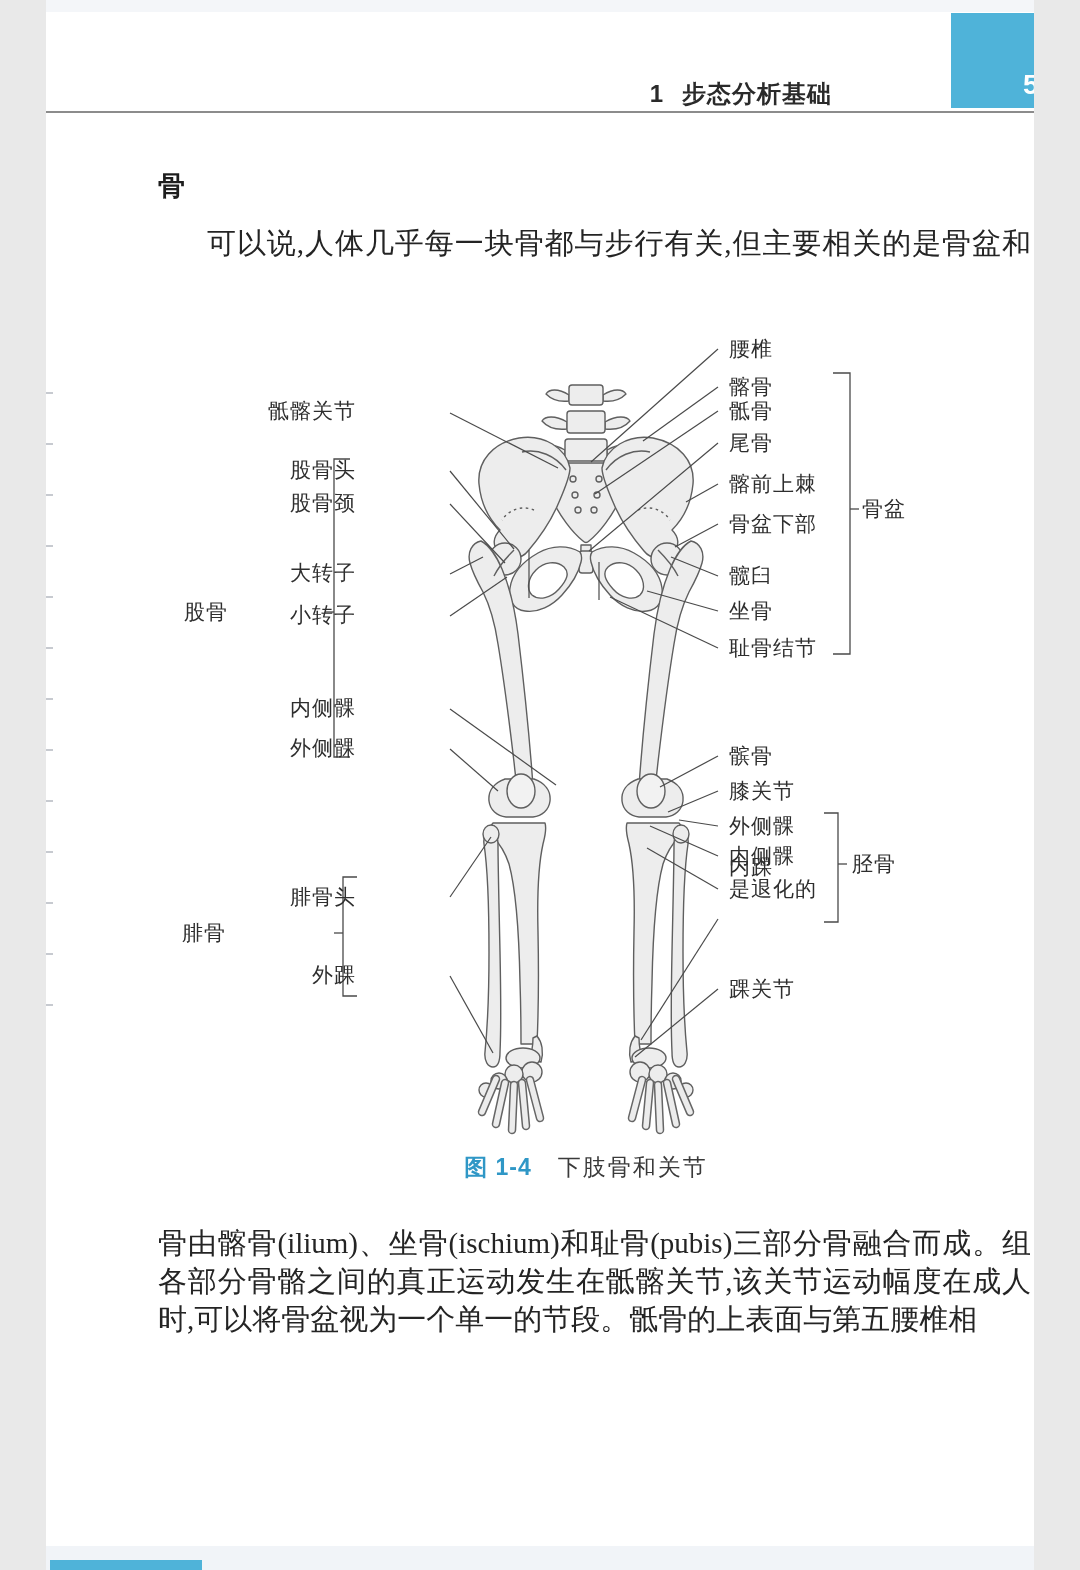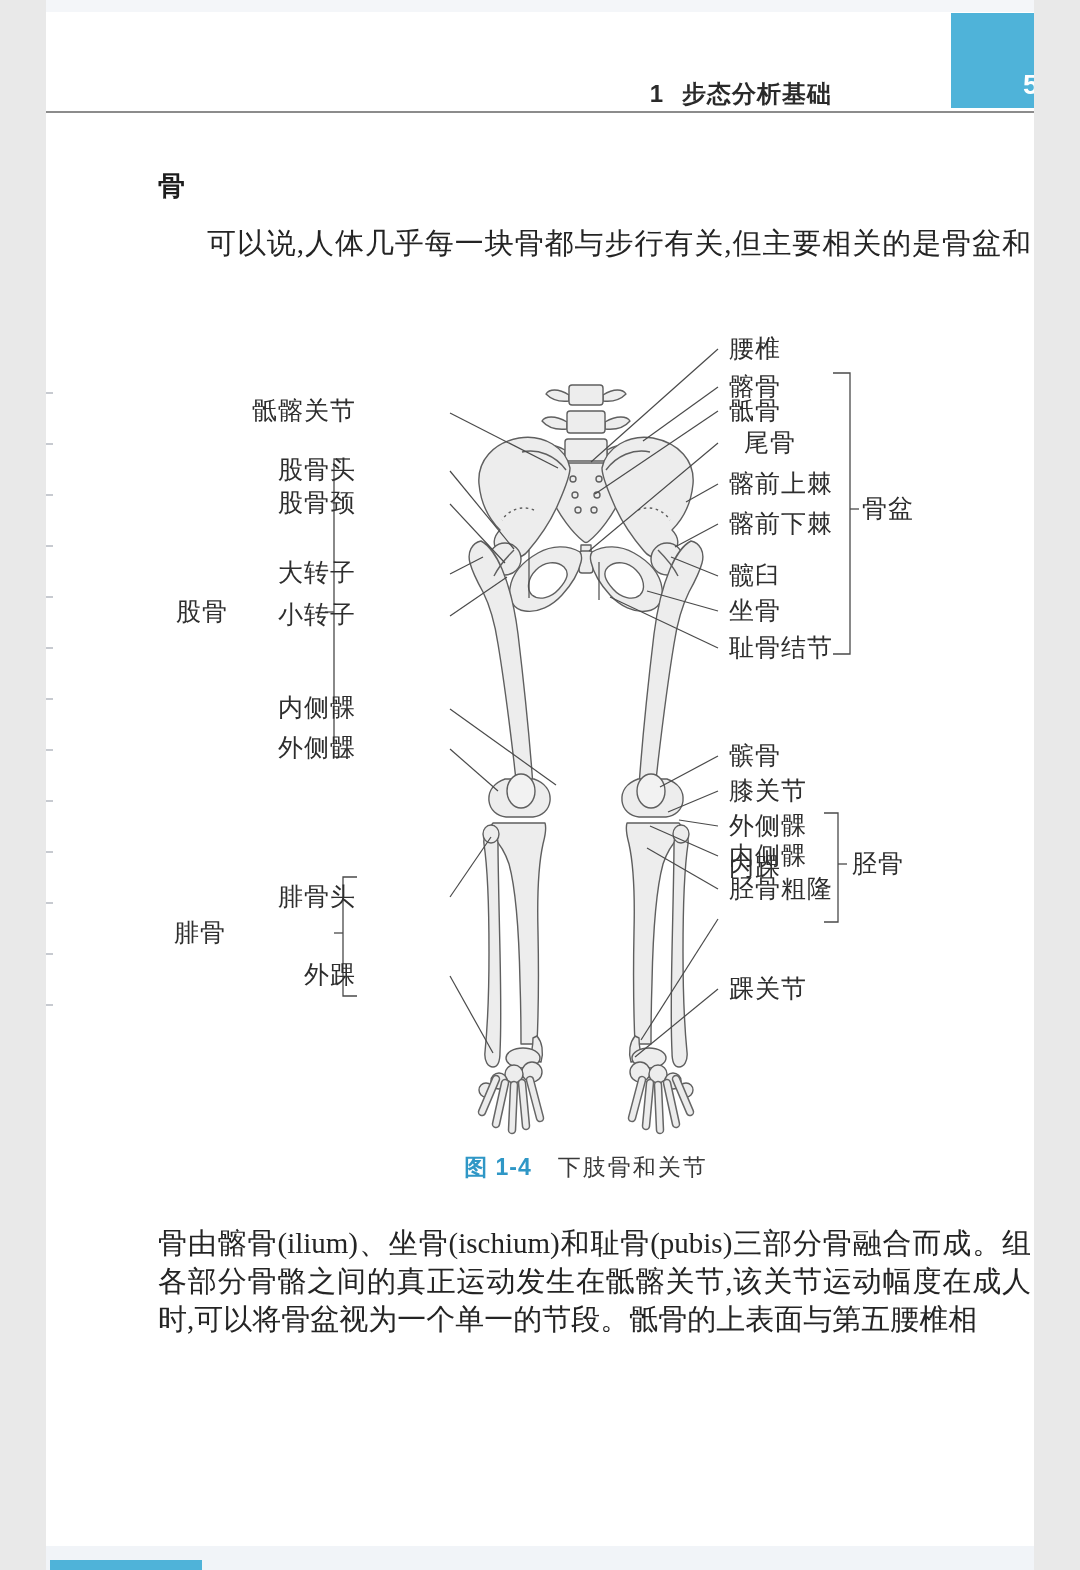--- a/index.html
+++ b/index.html
@@ -34,21 +34,21 @@
     font-size:29px;line-height:38px;color:#242424;
   }
   .para .pline{height:38px;overflow:hidden;text-align:justify;text-align-last:justify;}
   .para .pline.last{text-align:left;text-align-last:left;}
   .para .indent{display:inline-block;width:48px;}
   .intro{top:224px;}
   .body-text{top:1224px;}
   .note-blue{color:#2f97c6;}
   .fig-svg{position:absolute;left:0;top:0;width:1080px;height:1570px;}
   .fig-label{
-    position:absolute;font-size:25px;color:#2e2e2e;white-space:nowrap;line-height:22px;
+    position:absolute;font-size:21px;color:#2e2e2e;white-space:nowrap;line-height:22px;
     letter-spacing:1px;
   }
   .caption{
     position:absolute;left:0;top:1152px;width:1080px;text-align:center;
     font-size:23px;color:#333;
   }
   .caption .cap-num{color:#2f97c6;font-weight:bold;font-family:"Liberation Sans","DejaVu Sans",sans-serif;margin-right:26px;letter-spacing:1px;}
   .caption .cap-title{letter-spacing:2px;color:#3a3a3a;}
   .edge-dash{position:absolute;left:0;width:7px;height:2px;background:#c7cad0;}
   .bottom-band{position:absolute;left:0;top:1546px;width:1080px;height:24px;background:#f1f4f8;}
@@ -191,32 +191,32 @@
       <path d="M311,877 L297,877 L297,996 L311,996"></path>
         <path d="M297,933 L288,933"></path>
       <path d="M778,813 L792,813 L792,922 L778,922"></path>
         <path d="M792,864 L801,864"></path>
     </g>
   </svg>
 
   <div class="fig-label" style="left:683px;top:338px">腰椎</div>
   <div class="fig-label" style="left:683px;top:376px">髂骨</div>
   <div class="fig-label" style="left:683px;top:400px">骶骨</div>
-  <div class="fig-label" style="left:698px;top:432px">尾骨</div>
+  <div class="fig-label" style="left:683px;top:432px">尾骨</div>
   <div class="fig-label" style="left:683px;top:473px">髂前上棘</div>
-  <div class="fig-label" style="left:683px;top:513px">髂前下棘</div>
+  <div class="fig-label" style="left:683px;top:513px">骨盆下部</div>
   <div class="fig-label" style="left:683px;top:565px">髋臼</div>
   <div class="fig-label" style="left:683px;top:600px">坐骨</div>
   <div class="fig-label" style="left:683px;top:637px">耻骨结节</div>
   <div class="fig-label" style="left:816px;top:498px">骨盆</div>
   <div class="fig-label" style="left:683px;top:745px">髌骨</div>
   <div class="fig-label" style="left:683px;top:780px">膝关节</div>
   <div class="fig-label" style="left:683px;top:815px">外侧髁</div>
   <div class="fig-label" style="left:683px;top:845px">内侧髁</div>
-  <div class="fig-label" style="left:683px;top:878px">胫骨粗隆</div>
+  <div class="fig-label" style="left:683px;top:878px">是退化的</div>
   <div class="fig-label" style="left:683px;top:856px">内踝</div>
   <div class="fig-label" style="left:806px;top:853px">胫骨</div>
   <div class="fig-label" style="left:683px;top:978px">踝关节</div>
 
   <div class="fig-label" style="right:678px;top:400px">骶髂关节</div>
   <div class="fig-label" style="right:678px;top:459px">股骨头</div>
   <div class="fig-label" style="right:678px;top:492px">股骨颈</div>
   <div class="fig-label" style="right:678px;top:562px">大转子</div>
   <div class="fig-label" style="right:678px;top:604px">小转子</div>
   <div class="fig-label" style="right:806px;top:601px">股骨</div>

